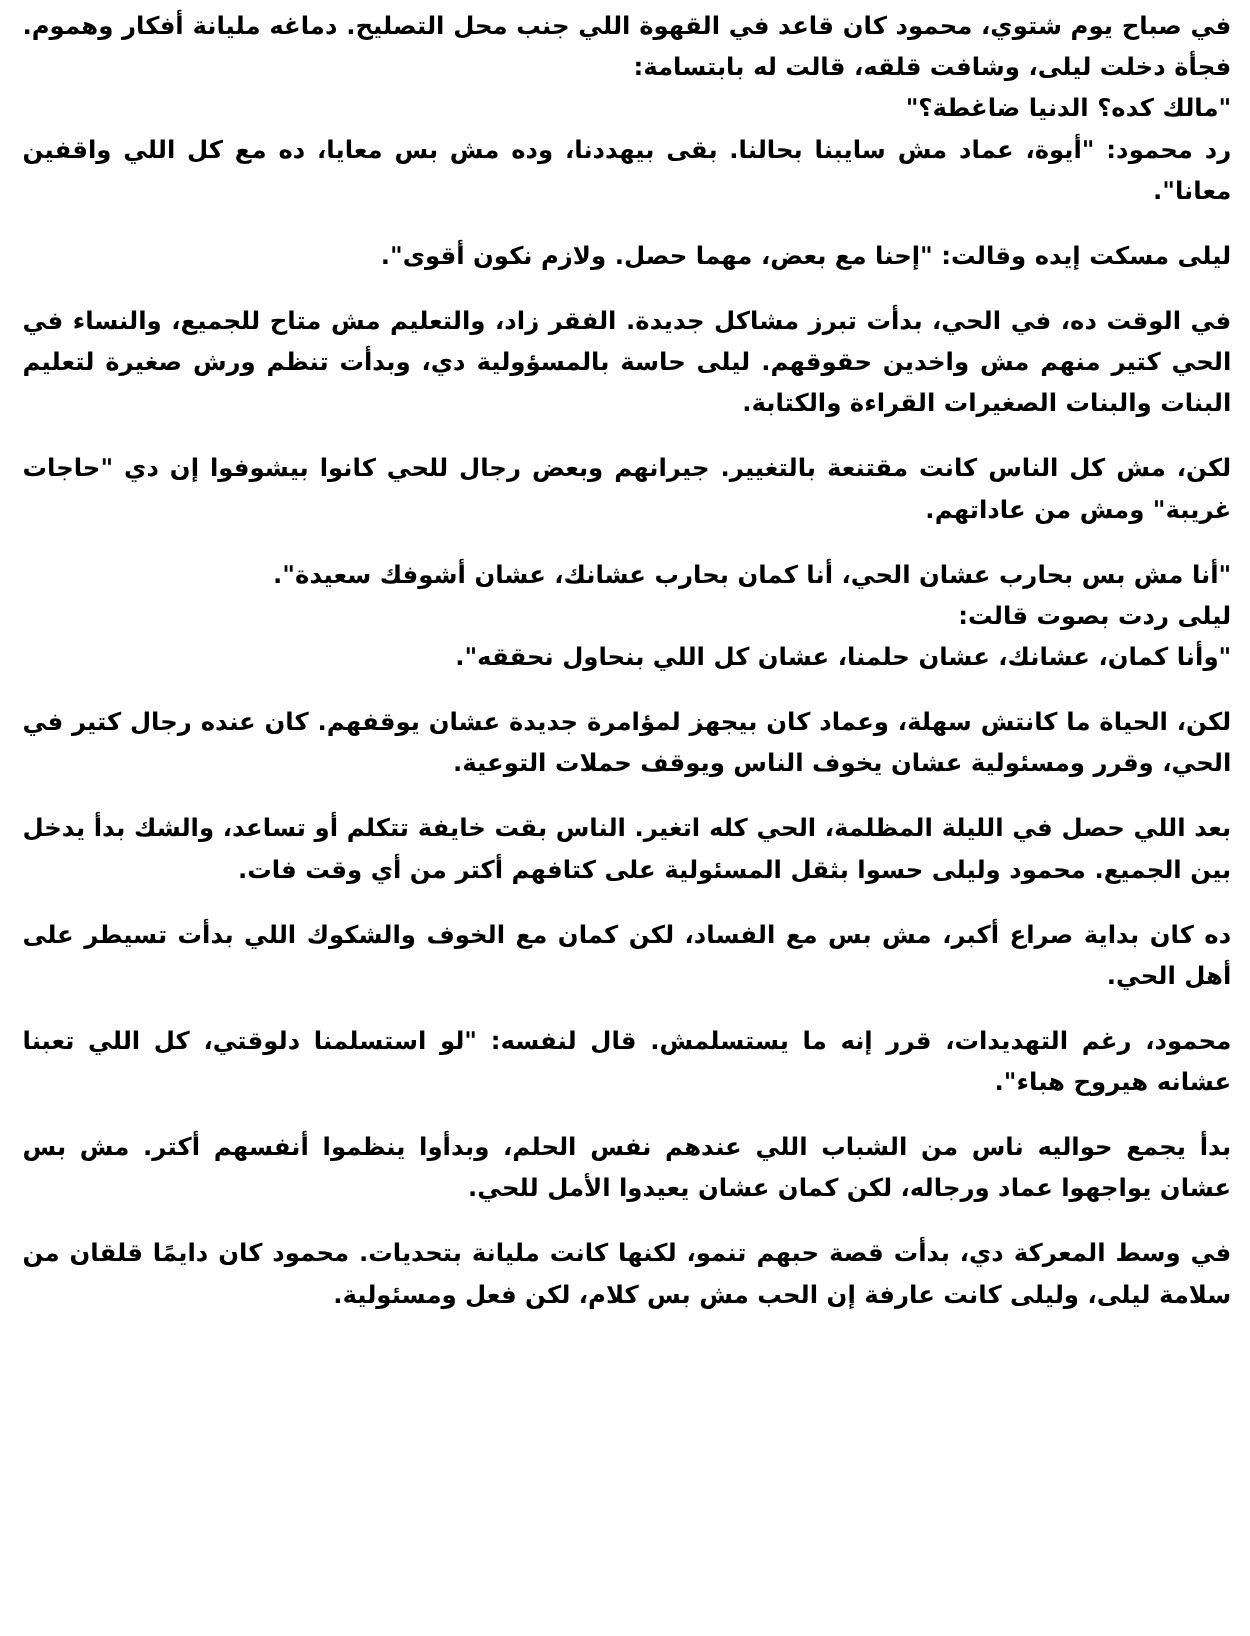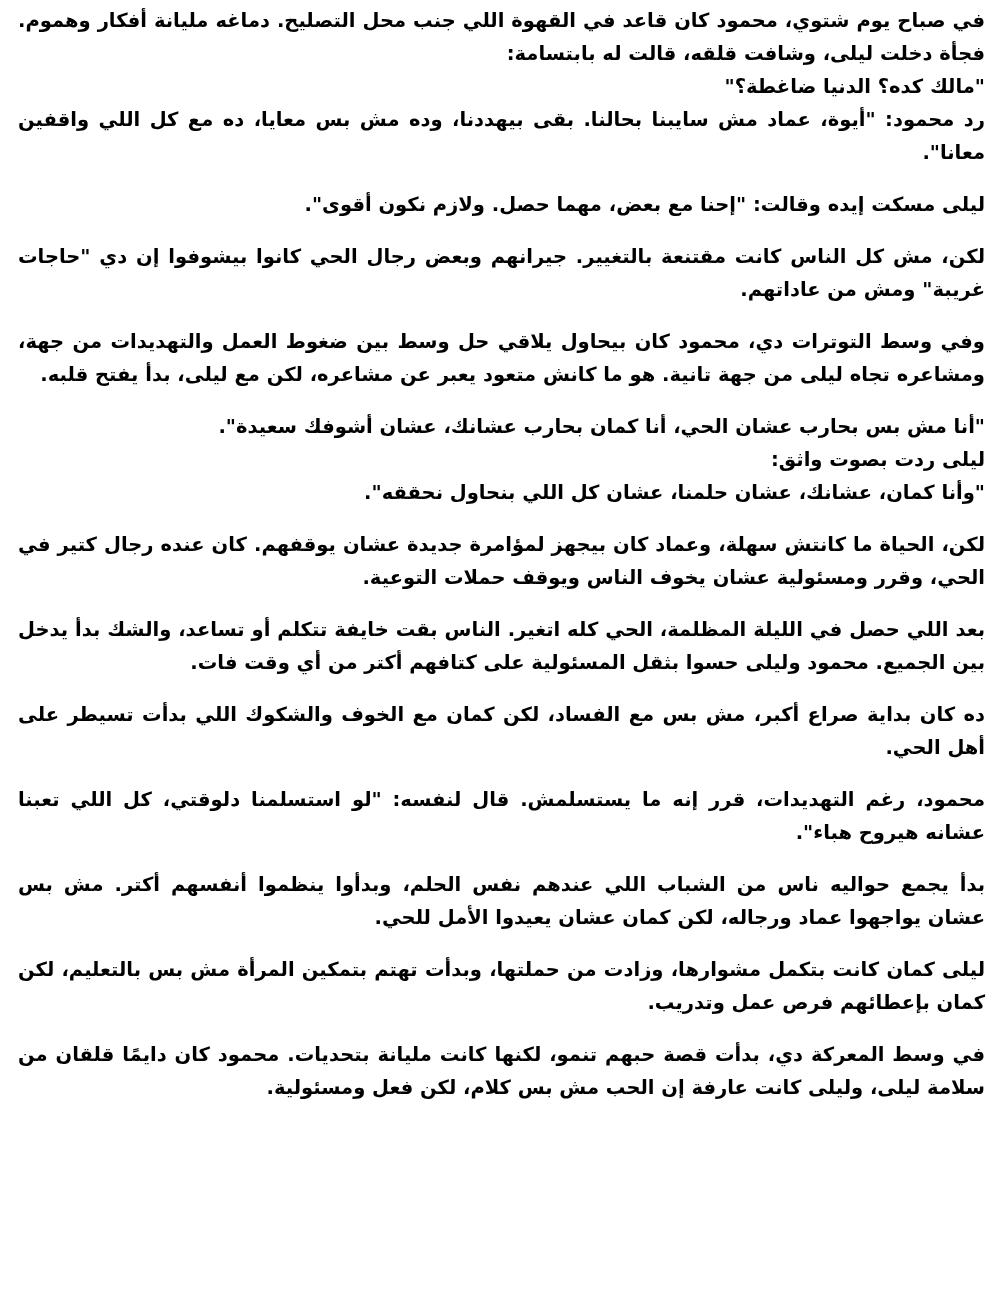--- a/index.html
+++ b/index.html
@@ -38,44 +38,41 @@
 <main class="doc" style="color: rgb(0, 0, 0);">
     <div class="para">
       <div class="seg">في صباح يوم شتوي، محمود كان قاعد في القهوة اللي جنب محل التصليح. دماغه مليانة أفكار وهموم. فجأة دخلت ليلى، وشافت قلقه، قالت له بابتسامة:</div>
       <div class="seg">"مالك كده؟ الدنيا ضاغطة؟"</div>
       <div class="seg">رد محمود: "أيوة، عماد مش سايبنا بحالنا. بقى بيهددنا، وده مش بس معايا، ده مع كل اللي واقفين معانا".</div>
     </div>
     <div class="para">
       <div class="seg">ليلى مسكت إيده وقالت: "إحنا مع بعض، مهما حصل. ولازم نكون أقوى".</div>
     </div>
     <div class="para">
-      <div class="seg">لكن، مش كل الناس كانت مقتنعة بالتغيير. جيرانهم وبعض رجال الحي كانوا بيشوفوا إن دي "حاجات غريبة" ومش من عاداتهم.</div>
+      <div class="seg">في الوقت ده، في الحي، بدأت تبرز مشاكل جديدة. الفقر زاد، والتعليم مش متاح للجميع، والنساء في الحي كتير منهم مش واخدين حقوقهم. ليلى حاسة بالمسؤولية دي، وبدأت تنظم ورش صغيرة لتعليم البنات والبنات الصغيرات القراءة والكتابة.</div>
     </div>
     <div class="para">
-      <div class="seg">وفي وسط التوترات دي، محمود كان بيحاول يلاقي حل وسط بين ضغوط العمل والتهديدات من جهة، ومشاعره تجاه ليلى من جهة تانية. هو ما كانش متعود يعبر عن مشاعره، لكن مع ليلى، بدأ يفتح قلبه.</div>
+      <div class="seg">لكن، مش كل الناس كانت مقتنعة بالتغيير. جيرانهم وبعض رجال للحي كانوا بيشوفوا إن دي "حاجات غريبة" ومش من عاداتهم.</div>
     </div>
     <div class="para">
       <div class="seg">"أنا مش بس بحارب عشان الحي، أنا كمان بحارب عشانك، عشان أشوفك سعيدة".</div>
-      <div class="seg">ليلى ردت بصوت واثق:</div>
+      <div class="seg">ليلى ردت بصوت قالت:</div>
       <div class="seg">"وأنا كمان، عشانك، عشان حلمنا، عشان كل اللي بنحاول نحققه".</div>
     </div>
     <div class="para">
       <div class="seg">لكن، الحياة ما كانتش سهلة، وعماد كان بيجهز لمؤامرة جديدة عشان يوقفهم. كان عنده رجال كتير في الحي، وقرر ومسئولية عشان يخوف الناس ويوقف حملات التوعية.</div>
     </div>
     <div class="para">
       <div class="seg">بعد اللي حصل في الليلة المظلمة، الحي كله اتغير. الناس بقت خايفة تتكلم أو تساعد، والشك بدأ يدخل بين الجميع. محمود وليلى حسوا بثقل المسئولية على كتافهم أكتر من أي وقت فات.</div>
     </div>
     <div class="para">
       <div class="seg">ده كان بداية صراع أكبر، مش بس مع الفساد، لكن كمان مع الخوف والشكوك اللي بدأت تسيطر على أهل الحي.</div>
     </div>
     <div class="para">
       <div class="seg">محمود، رغم التهديدات، قرر إنه ما يستسلمش. قال لنفسه: "لو استسلمنا دلوقتي، كل اللي تعبنا عشانه هيروح هباء".</div>
     </div>
     <div class="para">
       <div class="seg">بدأ يجمع حواليه ناس من الشباب اللي عندهم نفس الحلم، وبدأوا ينظموا أنفسهم أكتر. مش بس عشان يواجهوا عماد ورجاله، لكن كمان عشان يعيدوا الأمل للحي.</div>
     </div>
     <div class="para">
-      <div class="seg">ليلى كمان كانت بتكمل مشوارها، وزادت من حملتها، وبدأت تهتم بتمكين المرأة مش بس بالتعليم، لكن كمان بإعطائهم فرص عمل وتدريب.</div>
-    </div>
-    <div class="para">
       <div class="seg">في وسط المعركة دي، بدأت قصة حبهم تنمو، لكنها كانت مليانة بتحديات. محمود كان دايمًا قلقان من سلامة ليلى، وليلى كانت عارفة إن الحب مش بس كلام، لكن فعل ومسئولية.</div>
     </div>
   </main>
 
 </body></html>

